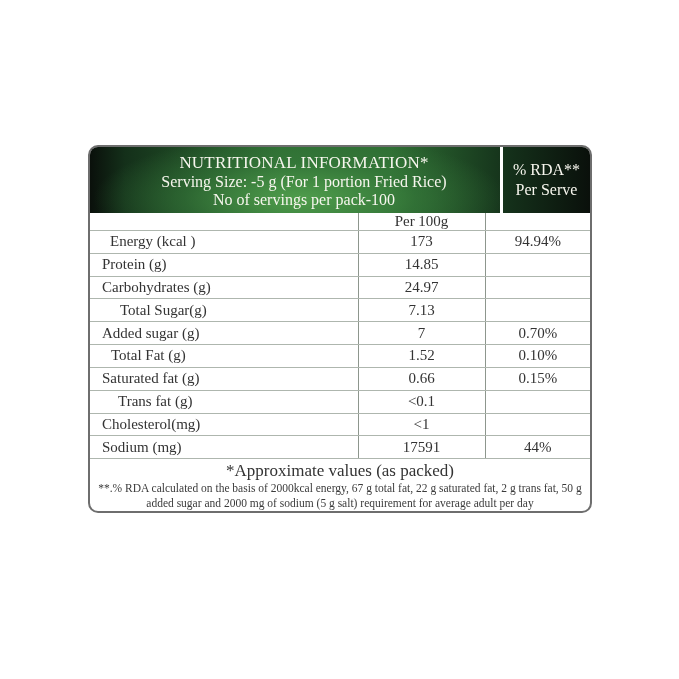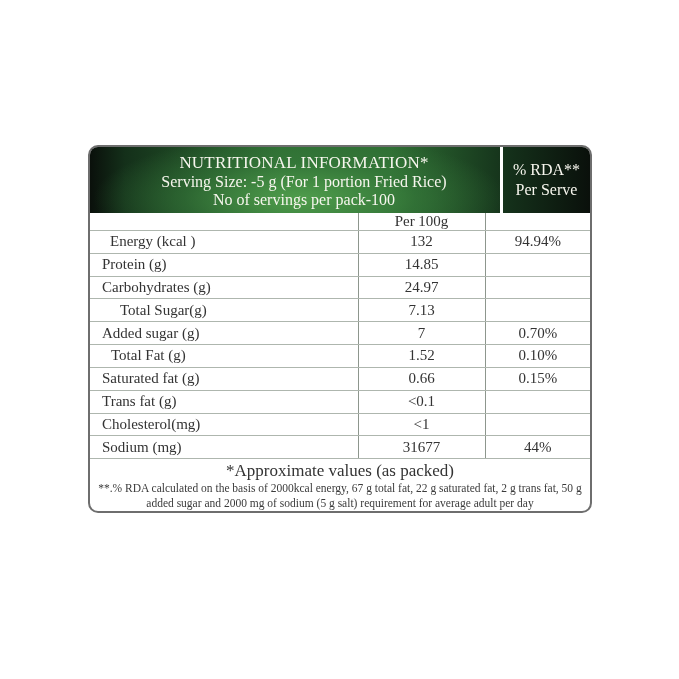--- a/index.html
+++ b/index.html
@@ -118,21 +118,21 @@
       <thead>
         <tr>
           <td class="cell-label"></td>
           <td class="cell-value">Per 100g</td>
           <td class="cell-value"></td>
         </tr>
       </thead>
       <tbody>
           <tr>
             <td class="cell-label" style="padding-left: 20px;">Energy (kcal )</td>
-            <td class="cell-value">132</td>
+            <td class="cell-value">173</td>
             <td class="cell-value">94.94%</td>
           </tr>
           <tr>
             <td class="cell-label" style="padding-left: 12px;">Protein (g)</td>
             <td class="cell-value">14.85</td>
             <td class="cell-value"></td>
           </tr>
           <tr>
             <td class="cell-label" style="padding-left: 12px;">Carbohydrates (g)</td>
             <td class="cell-value">24.97</td>
@@ -152,32 +152,32 @@
             <td class="cell-label" style="padding-left: 21px;">Total Fat (g)</td>
             <td class="cell-value">1.52</td>
             <td class="cell-value">0.10%</td>
           </tr>
           <tr>
             <td class="cell-label" style="padding-left: 12px;">Saturated fat (g)</td>
             <td class="cell-value">0.66</td>
             <td class="cell-value">0.15%</td>
           </tr>
           <tr>
-            <td class="cell-label" style="padding-left: 12px;">Trans fat (g)</td>
+            <td class="cell-label" style="padding-left: 28px;">Trans fat (g)</td>
             <td class="cell-value">&lt;0.1</td>
             <td class="cell-value"></td>
           </tr>
           <tr>
             <td class="cell-label" style="padding-left: 12px;">Cholesterol(mg)</td>
             <td class="cell-value">&lt;1</td>
             <td class="cell-value"></td>
           </tr>
           <tr>
             <td class="cell-label" style="padding-left: 12px;">Sodium (mg)</td>
-            <td class="cell-value">31677</td>
+            <td class="cell-value">17591</td>
             <td class="cell-value">44%</td>
           </tr>
         </tbody>
     </table>
 
     <div class="footer">
       <div class="approx">*Approximate values (as packed)</div>
       <div class="rda-note">**.% RDA calculated on the basis of 2000kcal energy, 67 g total fat, 22 g saturated fat, 2 g trans fat, 50 g</div>
       <div class="rda-note">added sugar and 2000 mg of sodium (5 g salt) requirement for average adult per day</div>
     </div>

